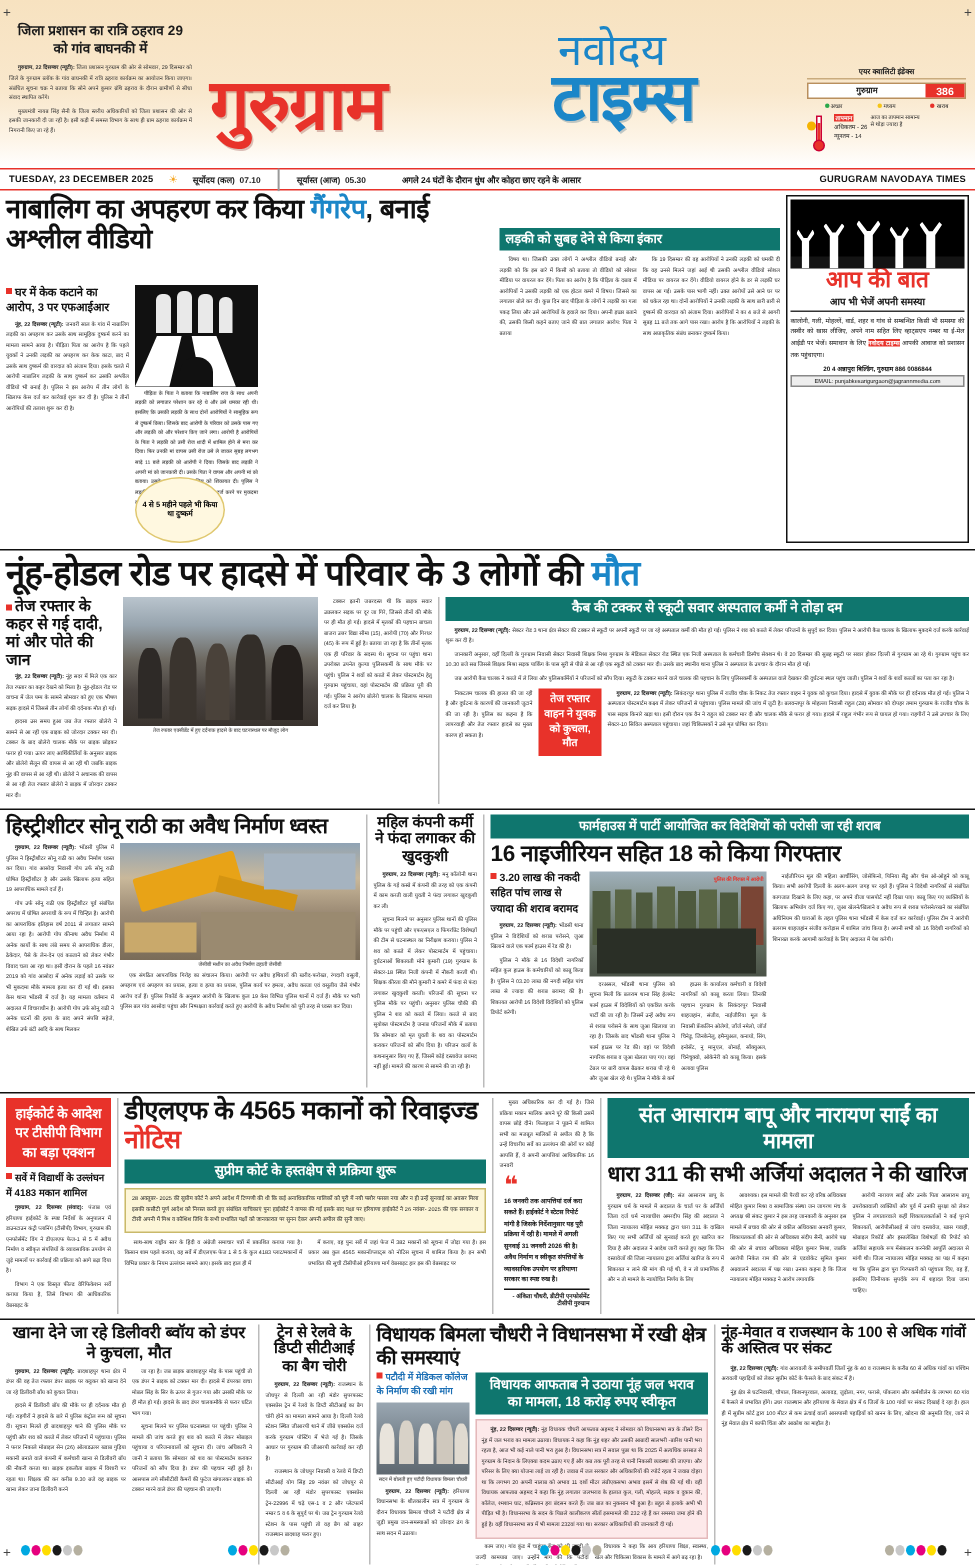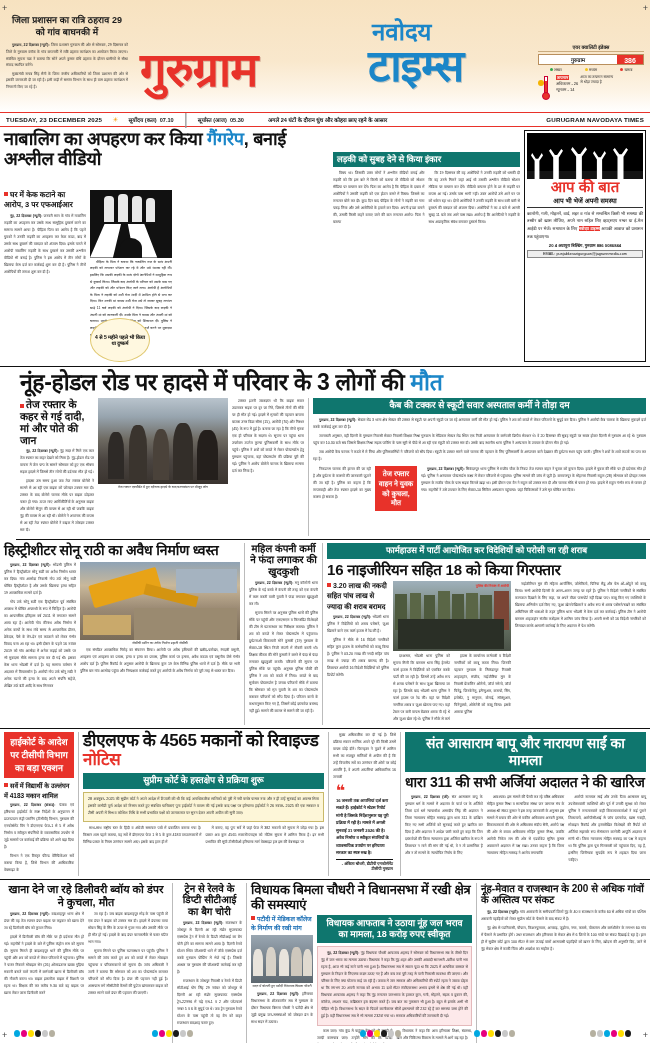--- a/index.html
+++ b/index.html
@@ -38,21 +38,21 @@
   }
   .logo-hindi {
     position:absolute; left: 0; top: 28px;
     font-size: 47px; font-weight: 700; color: #e8322a;
     letter-spacing: -1px; line-height: 1;
     font-family: "Liberation Sans","DejaVu Sans",sans-serif;
     text-shadow: 1px 1px 0 rgba(120,20,15,.25);
   }
   .logo-sub {
     position:absolute; left: 232px; top: 2px;
-    font-size: 24px; font-weight: 700; color: #1b86c8; line-height:1;
+    font-size: 29px; font-weight: 400; color: #1b86c8; line-height:1;
   }
   .logo-times {
     position:absolute; left: 228px; top: 26px;
     font-size: 44px; font-weight: 700; color: #1b86c8;
     letter-spacing: -1px; line-height:1;
     text-shadow: 1px 1px 0 rgba(10,70,110,.25);
   }
 
   
   .aqi-box {
@@ -288,21 +288,21 @@
       <div class="aapki-title">आप की बात</div>
       <div class="aapki-sub">आप भी भेजें अपनी समस्या</div>
       <div class="aapki-body" style="margin-top:2px;">
         <span>कालोनी, गली, मोहल्लें, वार्ड, शहर व गांव से सम्बन्धित किसी भी समस्या की तस्वीर को खास लीजिए, अपने नाम सहित लिए व्हाट्सएप नम्बर या ई-मेल आईडी पर भेजें। समाधान के लिए </span><span class="hl">नवोदय टाइम्स</span><span> आपकी आवाज को प्रशासन तक पहुंचाएगा।</span>
       </div>
       <div class="aapki-addr">20 4 अन्नापुरा बिल्डिंग, गुरुग्राम 886 0086844</div>
       <div class="aapki-mail">EMAIL: punjabkesarigurgaon@jagrannmedia.com</div>
     </div>
   </div>
 
-  <div class="sec" style="padding:3px 4px;margin-left:16px;">
+  <div class="sec" style="padding:3px 4px;">
     <div class="hl-mega" style="text-align:left;">
       <span>नूंह-होडल रोड पर हादसे में परिवार के 3 लोगों की </span><span class="blue">मौत</span>
     </div>
 
     <div style="display:flex; gap:4px; margin-top:3px;">
 
       <div style="width:74px;">
         <div class="hl-sm">
           <span class="sq" style="display:inline-block;width:4px;height:4px;background:#e8322a;margin-right:2px;"></span><span>तेज रफ्तार के कहर से गई दादी, मां और पोते की जान</span>
         </div>
@@ -558,21 +558,21 @@
             </div>
             <div class="bodytext" style="flex:1;">
               <p>विधायक ने कहा कि आय हरियाणा शिक्षा, स्वास्थ्य, खेल और चिकित्सा विकास के मामले में आगे बढ़ रहा है।</p>
             </div>
           </div>
         </div>
       </div>
     </div>
 
     <div style="flex:1; padding-left:4px; border-left:.6px solid #bbb;">
-      <div class="hl-sm" style="font-size:10px;">नूंह-मेवात व राजस्थान के 200 से अधिक गांवों के अस्तित्व पर संकट</div>
+      <div class="hl-sm" style="font-size:10px;">नूंह-मेवात व राजस्थान के 100 से अधिक गांवों के अस्तित्व पर संकट</div>
       <div class="bodytext" style="margin-top:3px;">
         <p><span class="dateline">नूंह, 22 दिसम्बर (न्यूटी):</span>
            <span>गांव आरावली के समीपवर्ती जिलों नूंह के 40 व राजस्थान के करीब 60 से अधिक गांवों का पश्चिम अरावली पहाड़ियों को लेकर सुप्रीम कोर्ट के फैसले के बाद संकट में है।</span></p>
         <p>नूंह क्षेत्र से घटनिवासी, चौपाल, किशनपुरवाल, अलावड़, जुड़ोला, नगर, फरासे, पोंकलाग और कर्मशीलेन के लगभग 60 गांव में फैसले से प्रभावित होंगे। उधर राजस्थान और हरियाणा के मेवात क्षेत्र में 6 जिलों के 100 गांवों पर संकट दिखाई दे रहा है। हाल ही में सुप्रीम कोर्ट द्वारा 100 मीटर से कम ऊंचाई वालों आसपासी पहाड़ियों को खनन के लिए, खोदना की अनुमति दिए, जाने से नूंह मेवात क्षेत्र में काफी चिंता और आक्रोश का माहौल है।</p>
       </div>
     </div>
   </div>
 
   <div class="regstrip">
     <span class="crop-mark" style="left:2px;top:2px;">+</span>

